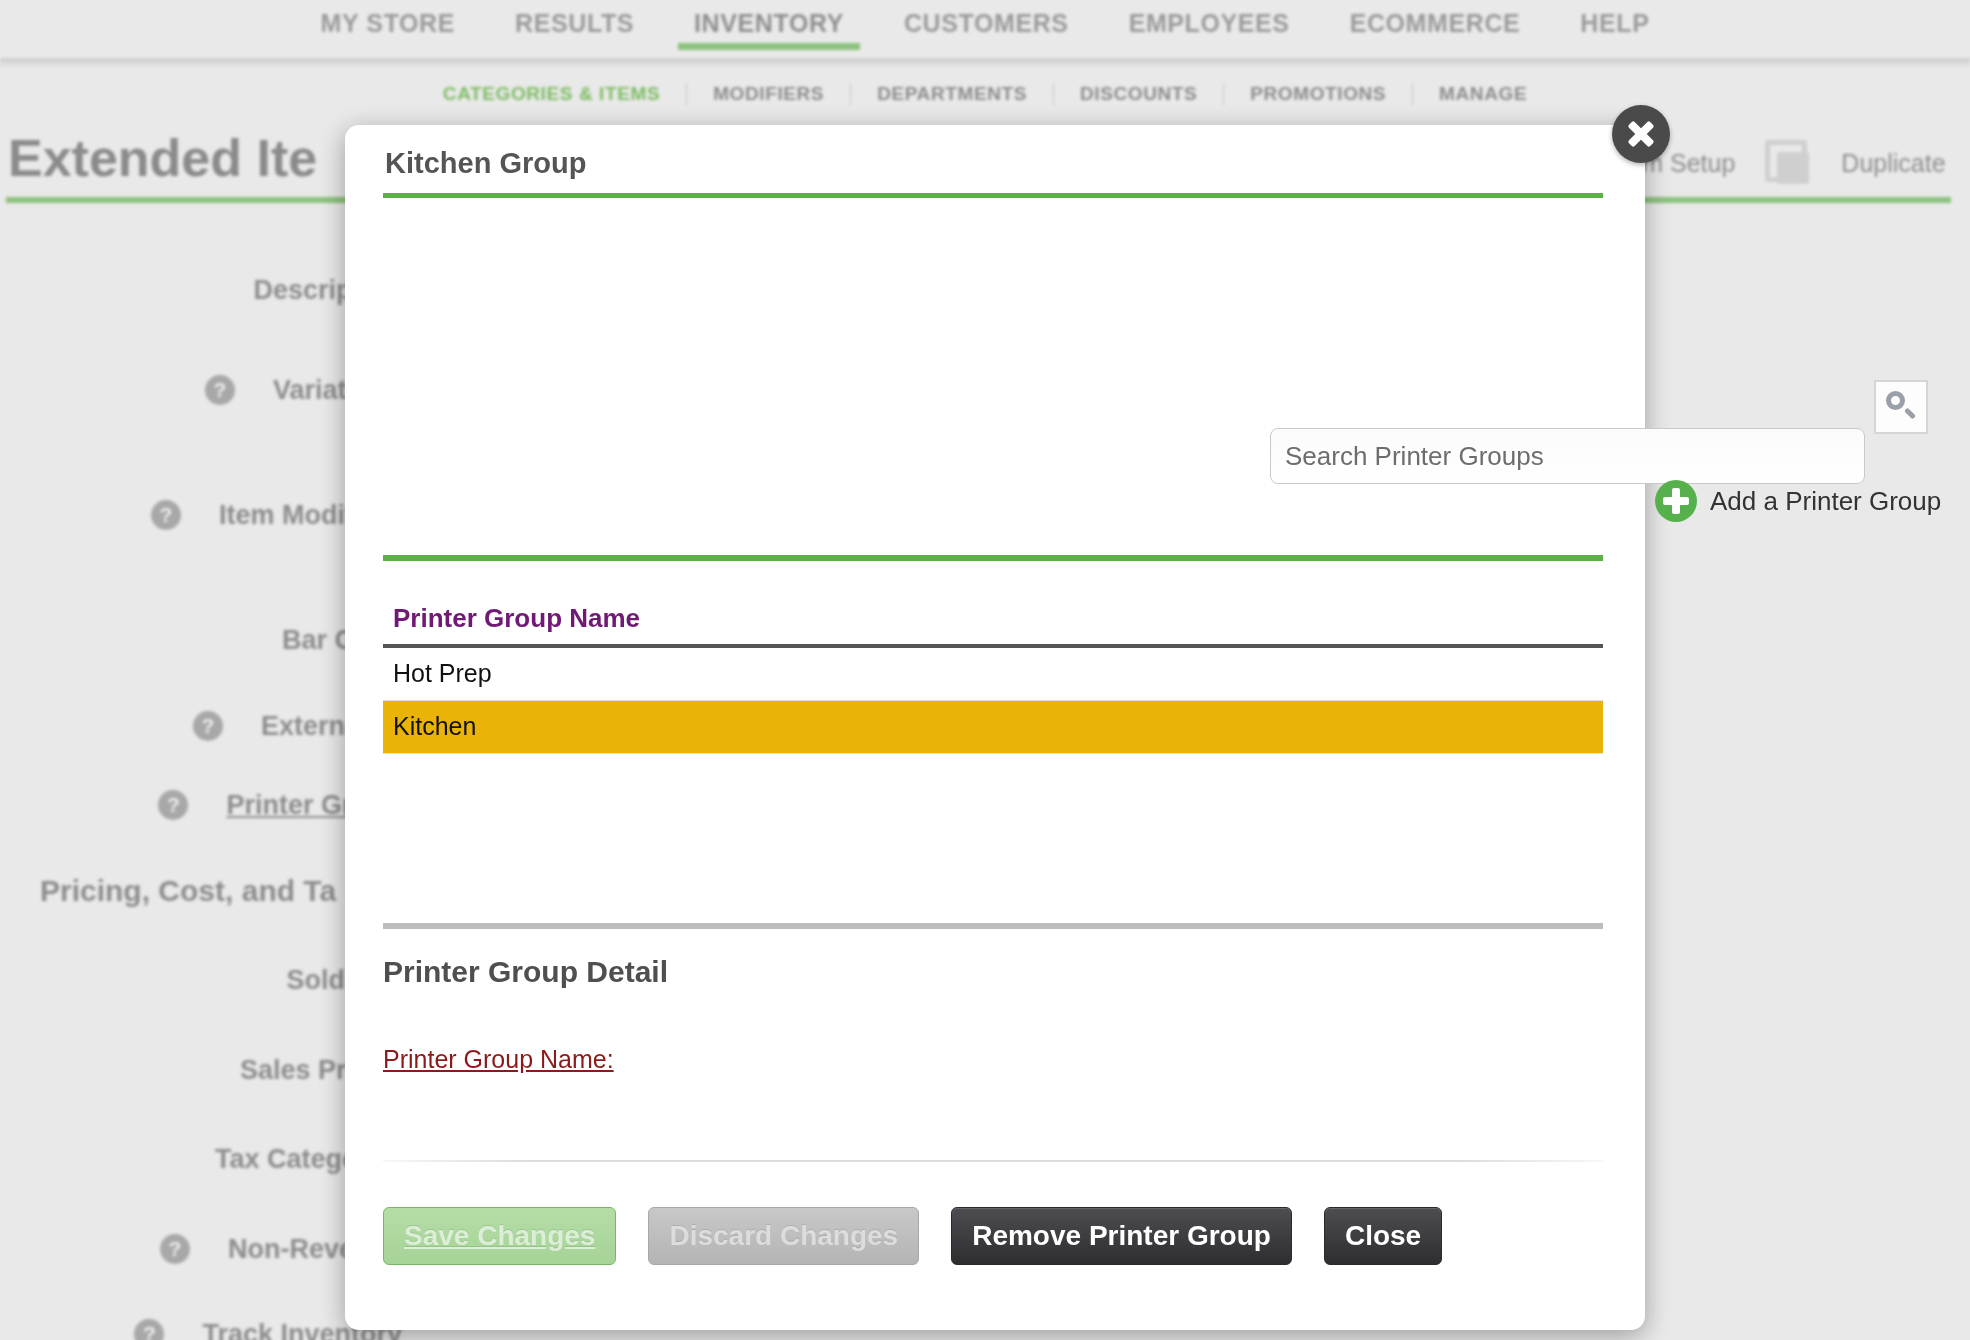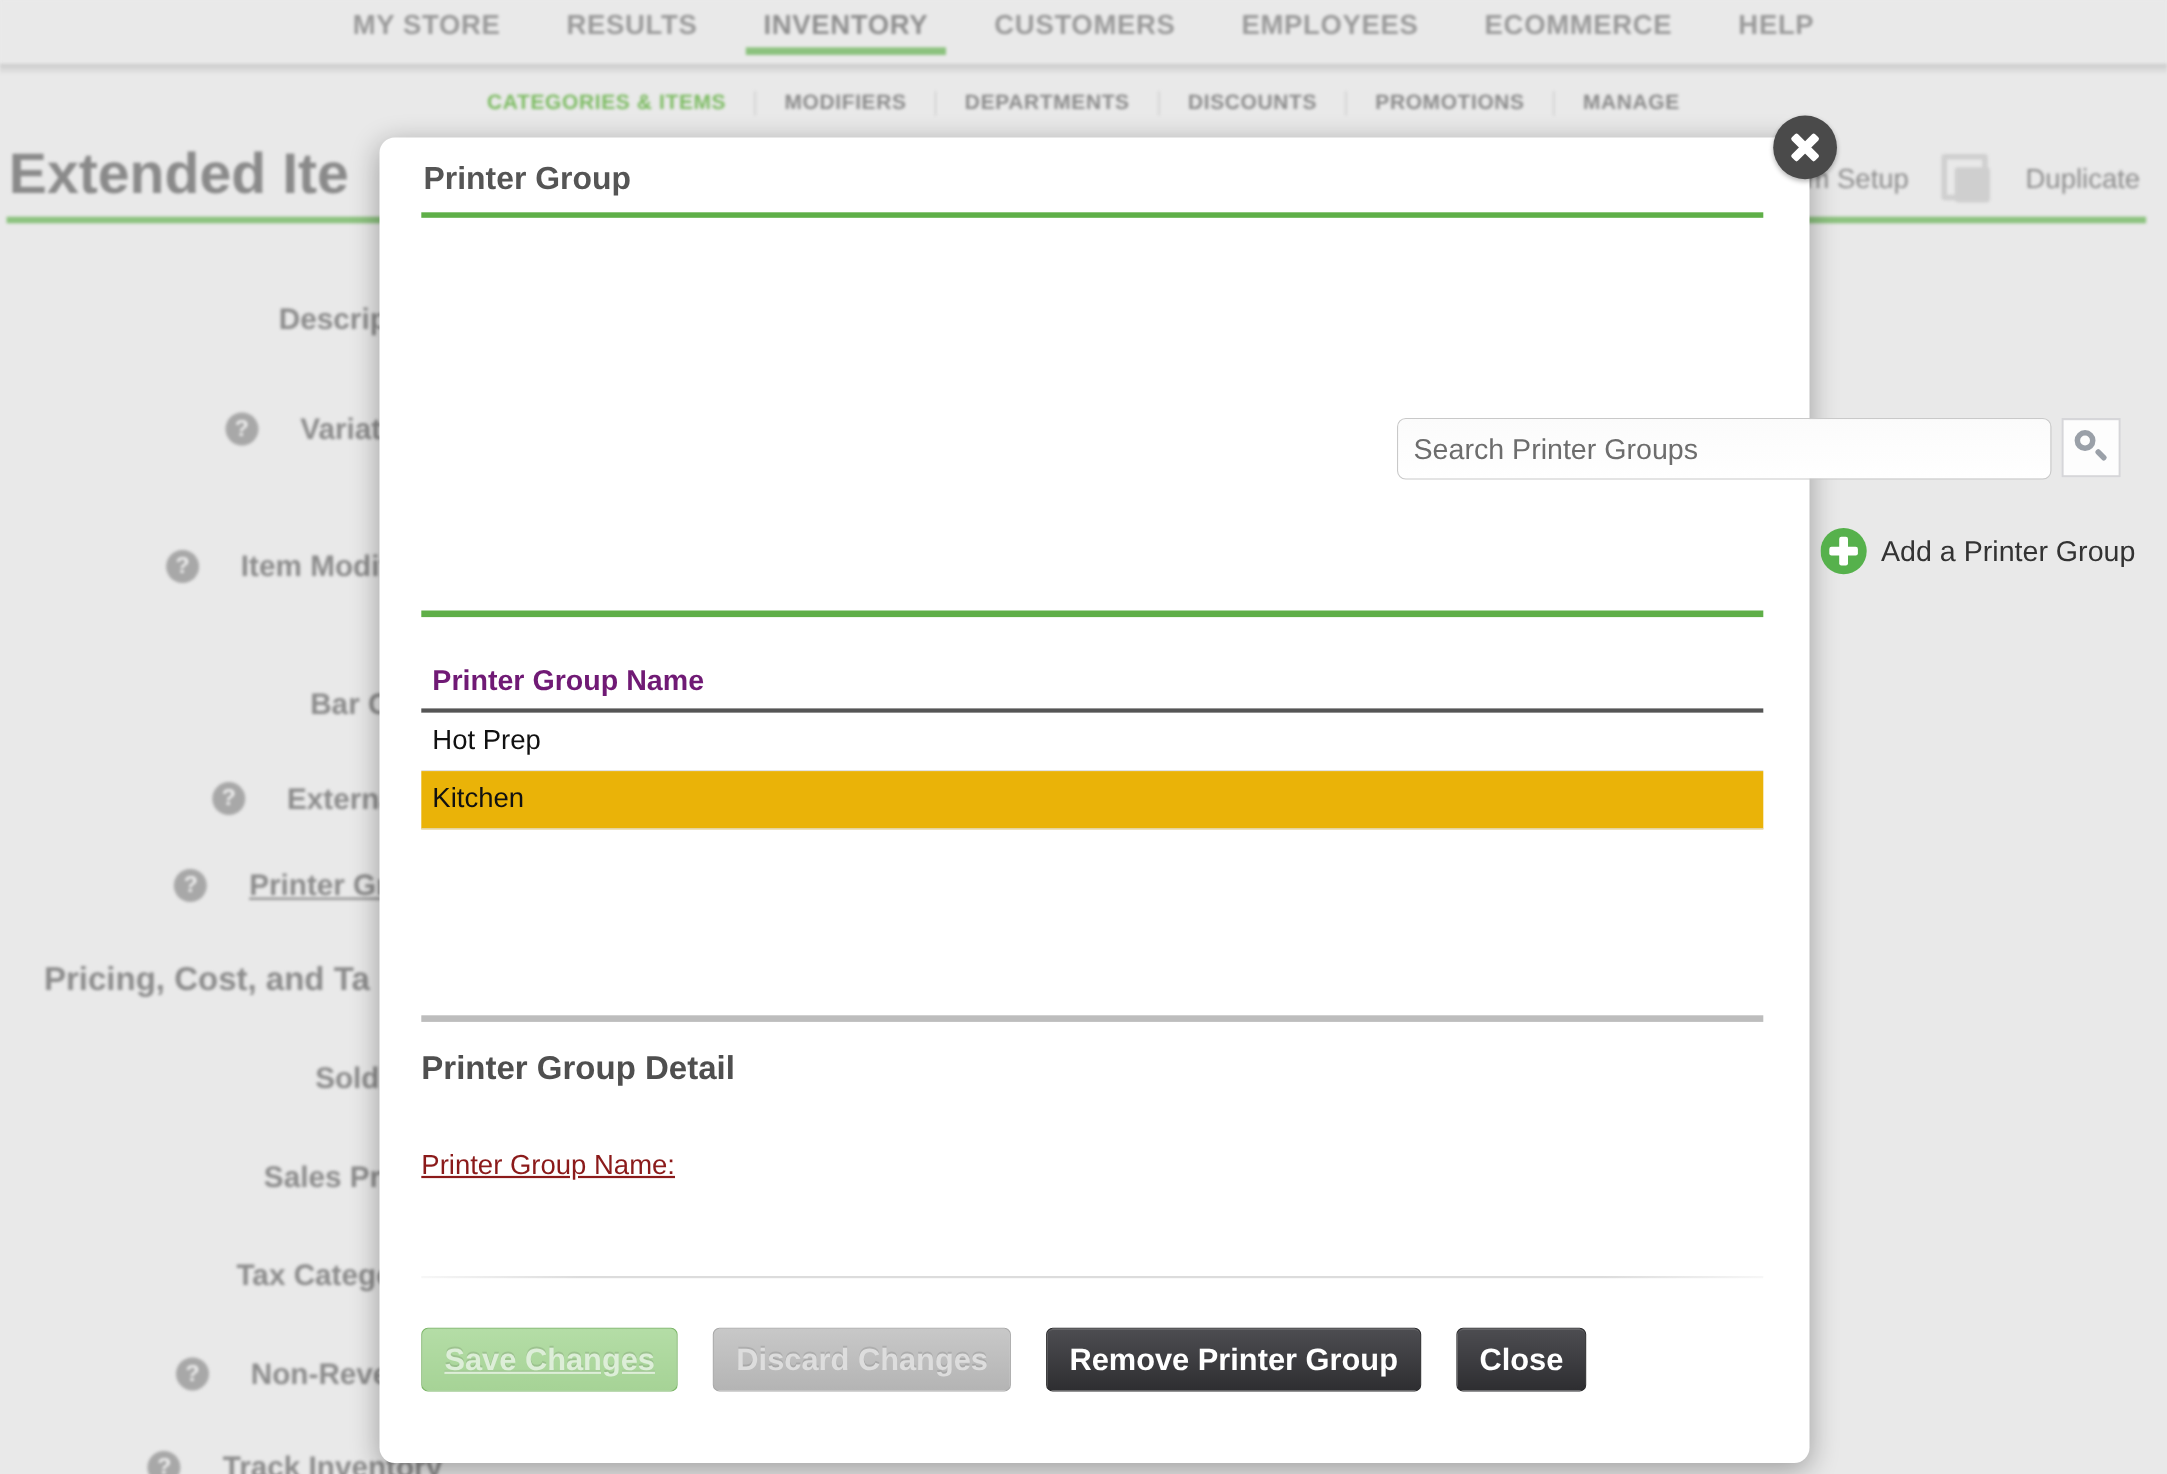--- a/index.html
+++ b/index.html
@@ -222,20 +222,21 @@
     height: 56px;
     box-sizing: border-box;
     border: 1px solid #c9c9c9;
     border-radius: 8px;
     background: linear-gradient(to bottom, #fbfbfb, #ffffff);
     font-size: 26px;
     color: #4a4a4a;
     padding: 0 14px;
     font-family: "Liberation Sans", sans-serif;
     outline: none;
+    margin-top: 48px;
   }
   .search-input::placeholder { color: #6d6d6d; }
   .search-btn {
     width: 54px; height: 54px;
     border: 2px solid #d6d6d9;
     background: #fdfdfd;
     display: flex;
     align-items: center;
     justify-content: center;
     cursor: pointer;
@@ -548,21 +549,21 @@
         <span class="qmark">?</span>
           <span class="lbl">Track Inventory</span>
       </div>
     </div>
 
   </div>
 </div>
 
 <div id="modal">
 
-  <div class="modal-title">Printer Group</div>
+  <div class="modal-title">Kitchen Group</div>
   <div class="modal-title-rule"></div>
 
   <div class="search-wrap">
     <input class="search-input" type="text" placeholder="Search Printer Groups" style="">
     <div class="search-btn">
       <span class="mag">
         <span class="ring"></span>
           <span class="handle"></span>
       </span>
     </div>

